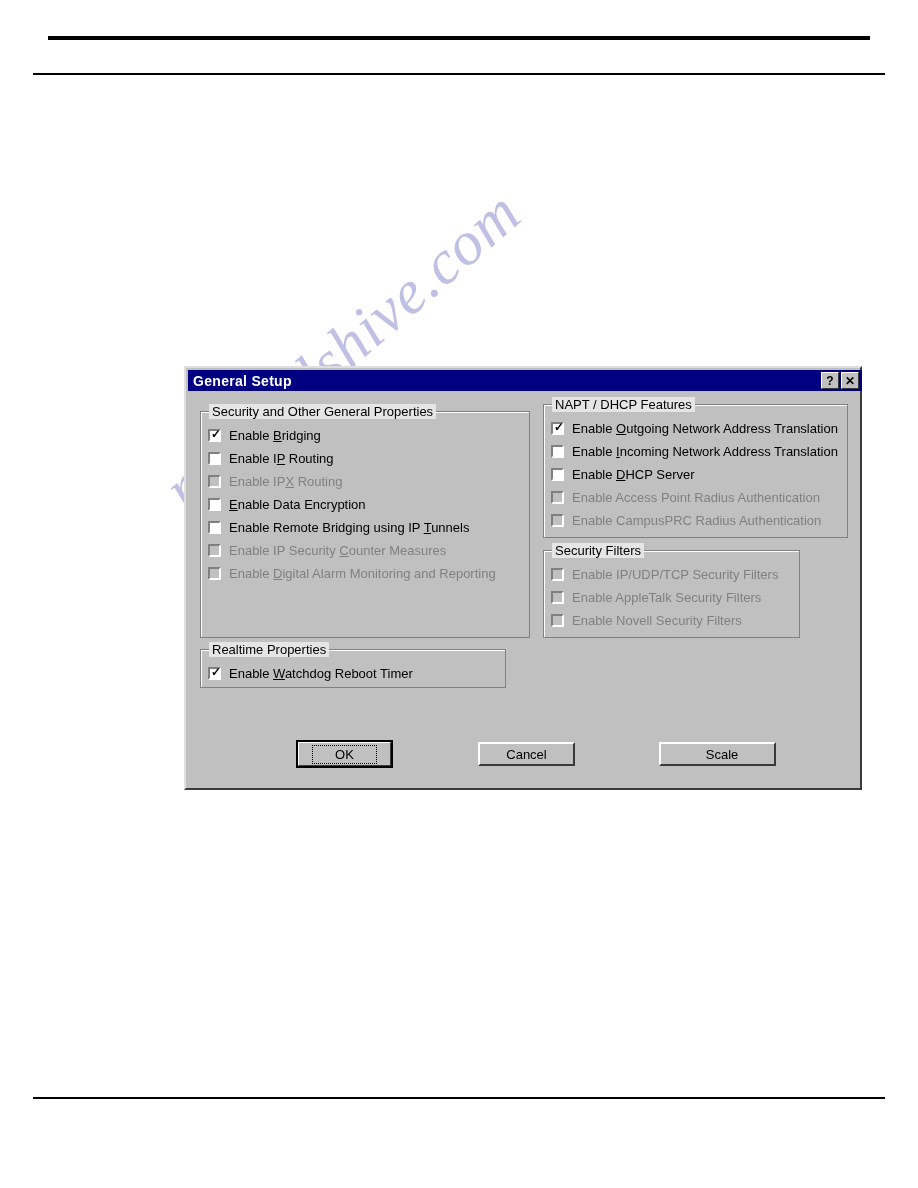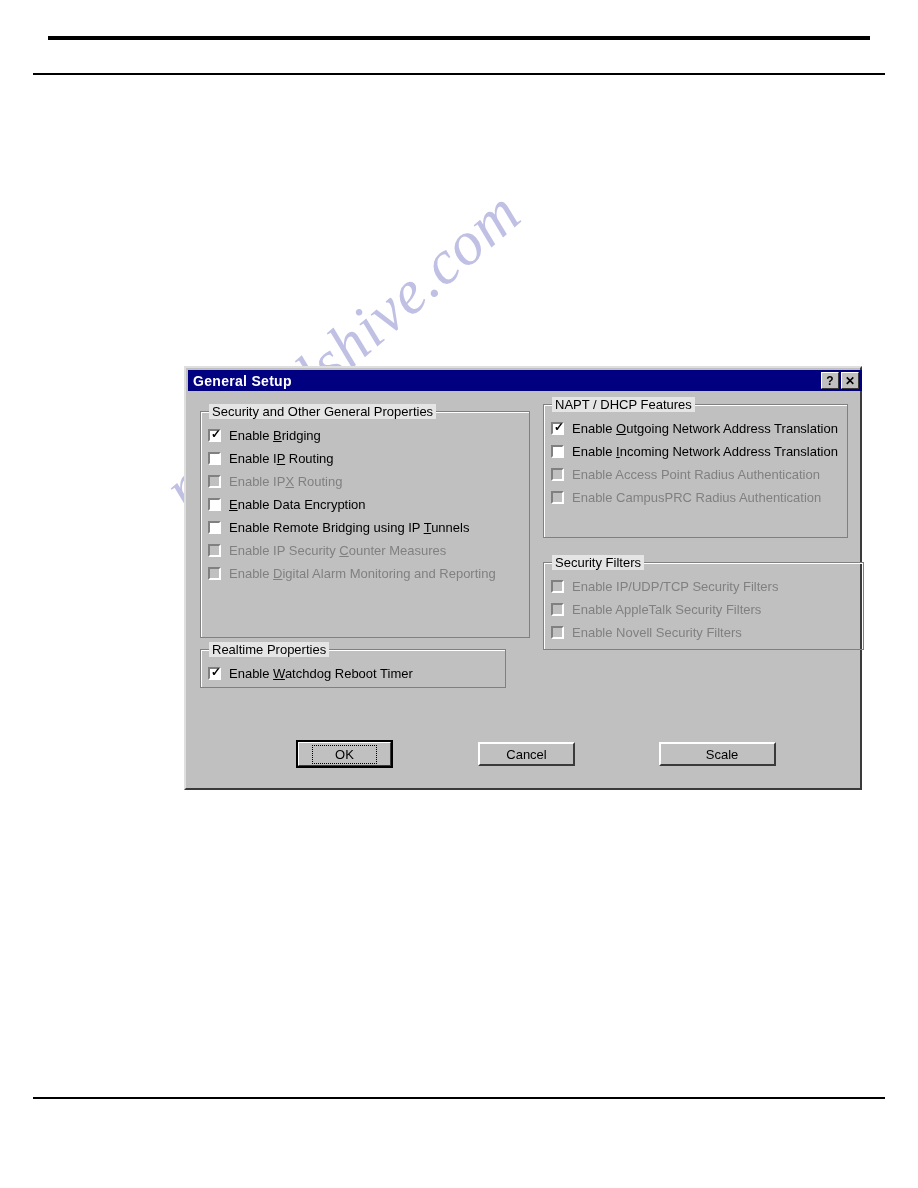--- a/index.html
+++ b/index.html
@@ -112,21 +112,21 @@
     background: #e5e5e5;
     padding: 0 3px;
     font-size: 13px;
     color: #000000;
     white-space: nowrap;
   }
 
   #gb-security   { left: 14px;  top: 43px;  width: 330px; height: 227px; }
   #gb-realtime   { left: 14px;  top: 281px; width: 306px; height: 39px; }
   #gb-napt       { left: 357px; top: 36px;  width: 305px; height: 134px; }
-  #gb-filters    { left: 357px; top: 182px; width: 321px; height: 88px; margin-top: 12px; }
+  #gb-filters    { left: 357px; top: 182px; width: 257px; height: 88px; }
 
   
   .cb-list {
     position: absolute;
     left: 7px;
     top: 12px;
     right: 4px;
   }
   .cb-row {
     display: flex;
@@ -281,20 +281,24 @@
         <div class="cb-row">
           <span class="cb-box">
             <span class="tick">✓</span>
           </span>
           <span class="cb-label">Enable <u>O</u>utgoing Network Address Translation</span>
         </div>
         <div class="cb-row">
           <span class="cb-box"></span>
           <span class="cb-label">Enable <u>I</u>ncoming Network Address Translation</span>
         </div>
+        <div class="cb-row">
+          <span class="cb-box"></span>
+          <span class="cb-label">Enable <u>D</u>HCP Server</span>
+        </div>
         <div class="cb-row disabled">
           <span class="cb-box disabled"></span>
           <span class="cb-label">Enable Access Point Radius Authentication</span>
         </div>
         <div class="cb-row disabled">
           <span class="cb-box disabled"></span>
           <span class="cb-label">Enable CampusPRC Radius Authentication</span>
         </div>
       </div>
   </div>

